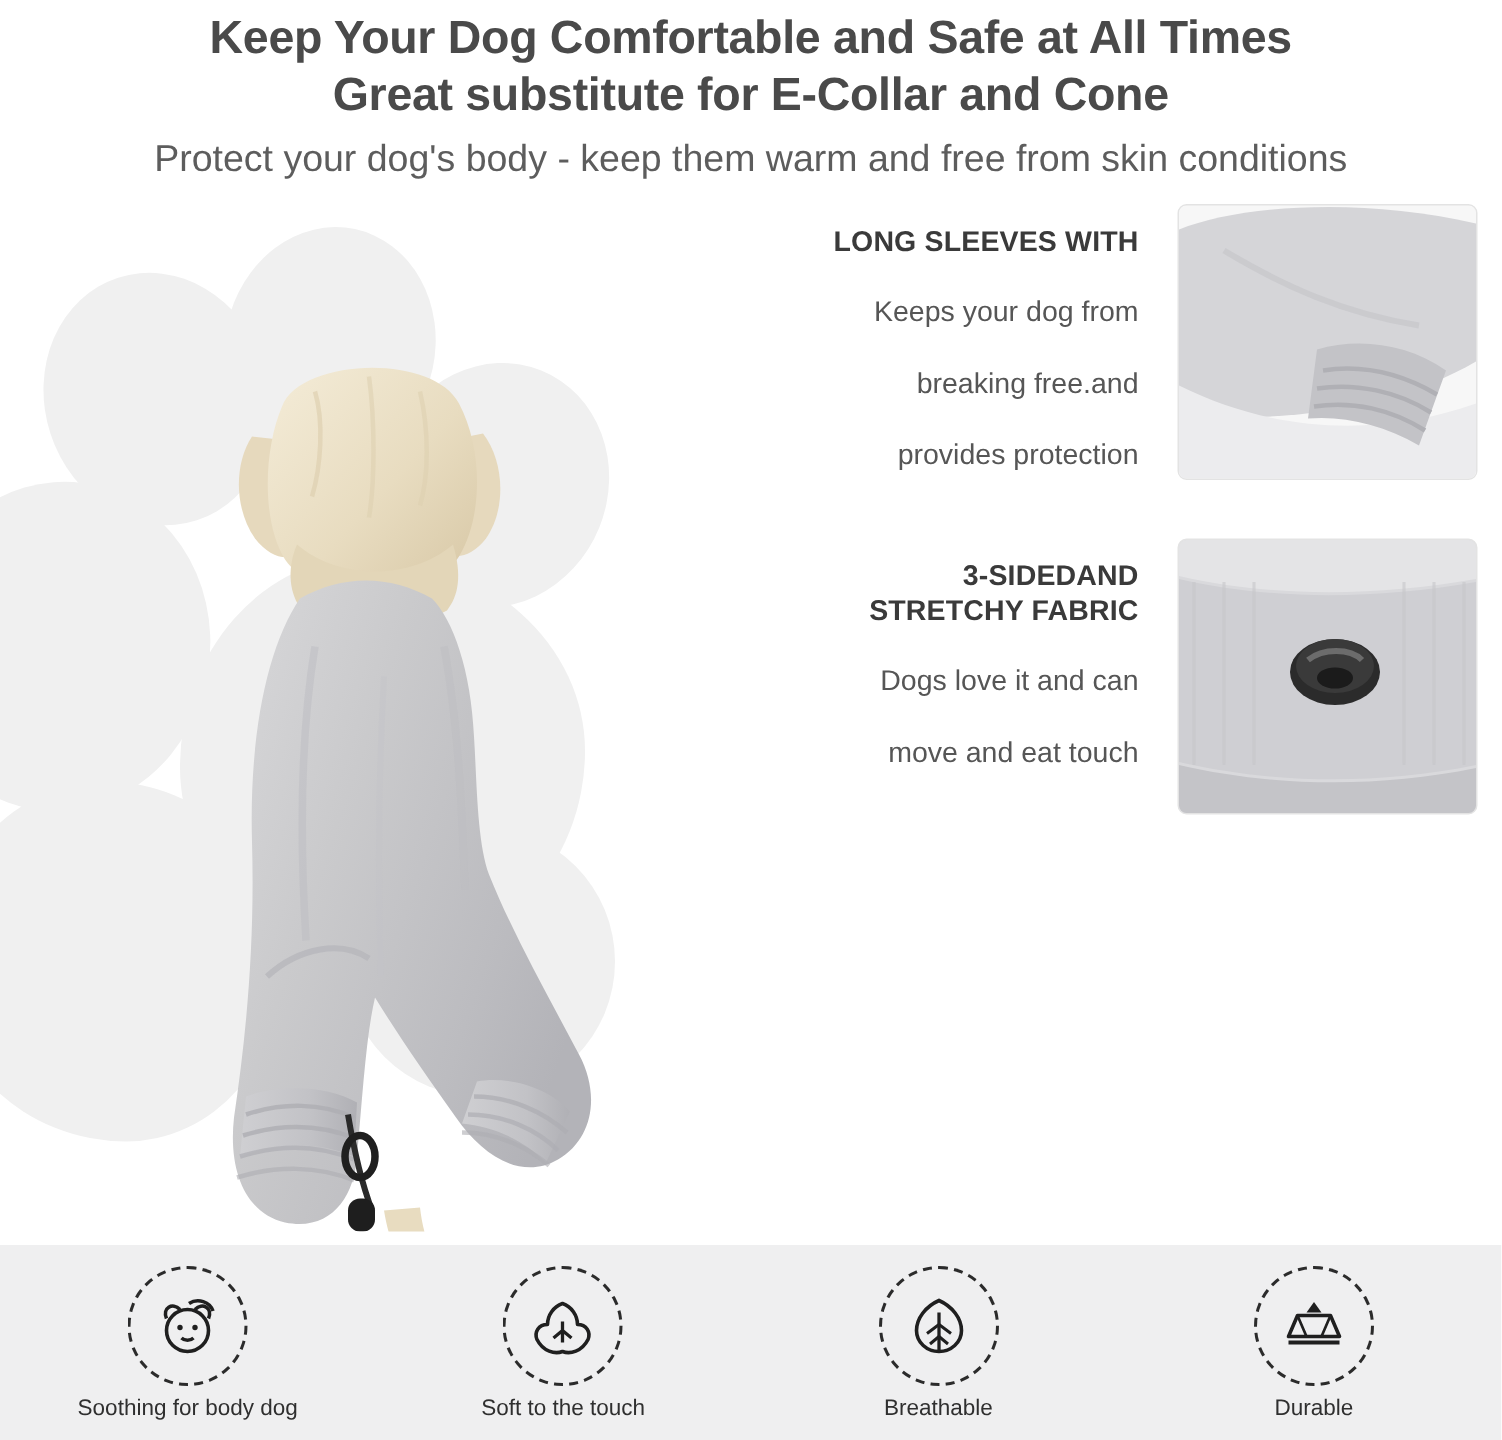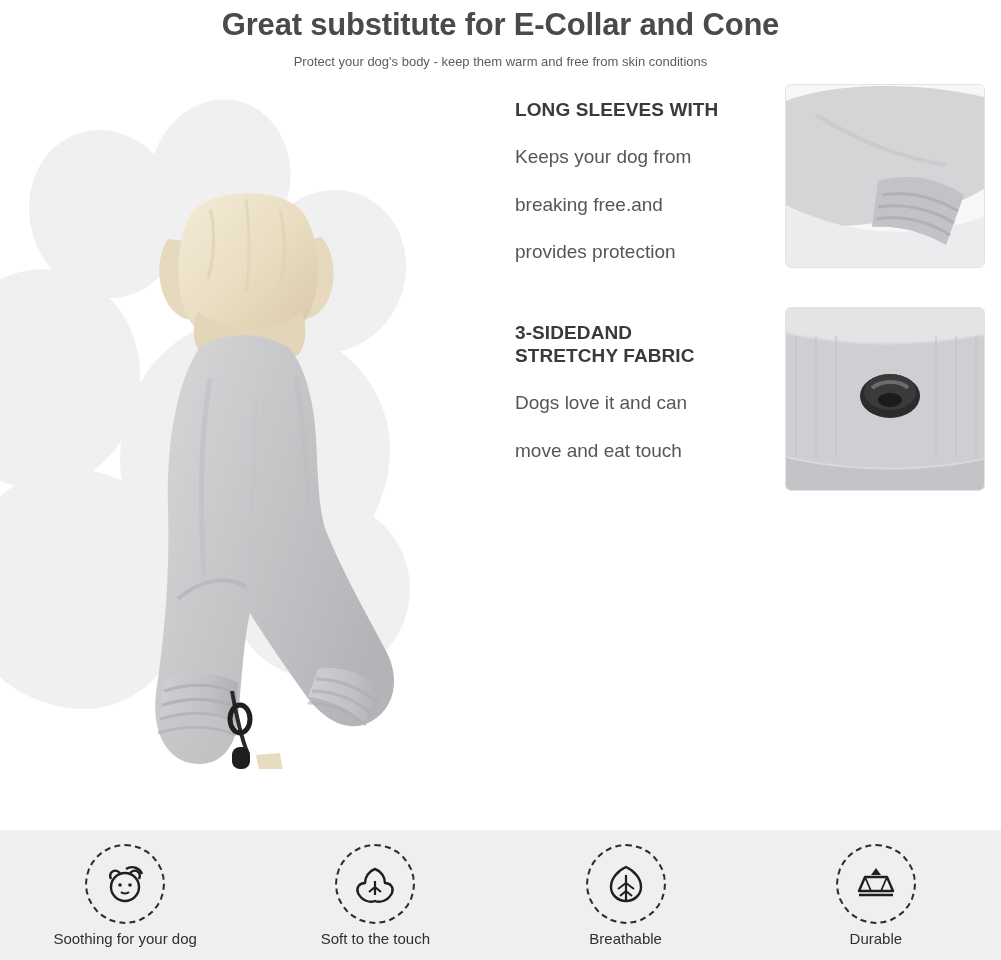--- a/index.html
+++ b/index.html
@@ -30,21 +30,21 @@
   }
   .headline-line2 {
     font-size: 31px;
     font-weight: bold;
     color: #4a4a4a;
     line-height: 1.22;
     letter-spacing: -0.2px;
   }
   .subhead {
     margin-top: 10px;
-    font-size: 13px;
+    font-size: 25px;
     color: #5d5d5d;
     font-weight: normal;
   }
 
   
   .stage {
     position: relative;
     width: 1001px;
     height: 700px;
   }
@@ -90,23 +90,23 @@
   }
   .feature-row {
     display: flex;
     align-items: flex-start;
     justify-content: flex-end;
     height: 200px;
     margin-bottom: 23px;
   }
   .feature-text {
     width: 270px;
-    text-align: left;
+    text-align: right;
     padding-top: 14px;
-    padding-right: 0;
+    padding-right: 26px;
   }
   .feature-title {
     font-size: 19px;
     font-weight: bold;
     color: #3a3a3a;
     line-height: 1.22;
     letter-spacing: 0.1px;
   }
   .feature-desc {
     margin-top: 24px;
@@ -152,20 +152,21 @@
   }
   .benefit-label {
     font-size: 15px;
     color: #2f2f2f;
   }
 </style>
 </head>
 <body>
 
 <div class="header">
+  <div class="headline">Keep Your Dog Comfortable and Safe at All Times</div>
   <div class="headline-line2">Great substitute for E-Collar and Cone</div>
   <div class="subhead">Protect your dog's body - keep them warm and free from skin conditions</div>
 </div>
 
 <div class="stage">
 
   <div class="blobs">
     <div class="blob b1"></div>
     <div class="blob b2"></div>
     <div class="blob b3"></div>
@@ -301,21 +302,21 @@
       <svg width="46" height="46" viewBox="0 0 46 46" xmlns="http://www.w3.org/2000/svg">
         <circle cx="23" cy="26" r="14" fill="none" stroke="#1f1f1f" stroke-width="2.4"></circle>
         <path d="M9 18 C6 11 13 7 18 12" fill="none" stroke="#1f1f1f" stroke-width="2.4"></path>
         <path d="M37 18 C40 11 33 7 28 12" fill="none" stroke="#1f1f1f" stroke-width="2.4"></path>
         <circle cx="18" cy="24" r="1.8" fill="#1f1f1f"></circle>
         <circle cx="28" cy="24" r="1.8" fill="#1f1f1f"></circle>
         <path d="M19 31 C21 33 25 33 27 31" fill="none" stroke="#1f1f1f" stroke-width="2.2"></path>
         <path d="M24 8 C30 4 38 7 40 13" fill="none" stroke="#1f1f1f" stroke-width="2.4"></path>
       </svg>
     </div>
-    <div class="benefit-label">Soothing for your dog</div>
+    <div class="benefit-label">Soothing for body dog</div>
   </div>
 
   <div class="benefit">
     <div class="benefit-icon">
       <svg width="46" height="46" viewBox="0 0 46 46" xmlns="http://www.w3.org/2000/svg">
         <path d="M23 8 C29 10 33 16 33 22 C39 22 42 27 40 32 C36 40 28 42 23 40 C18 42 10 40 6 32 C4 27 7 22 13 22 C13 16 17 10 23 8 Z" fill="none" stroke="#1f1f1f" stroke-width="2.4" stroke-linejoin="round"></path>
         <path d="M23 20 L23 34 M23 26 L17 31 M23 26 L29 31" fill="none" stroke="#1f1f1f" stroke-width="2.2"></path>
       </svg>
     </div>
     <div class="benefit-label">Soft to the touch</div>

